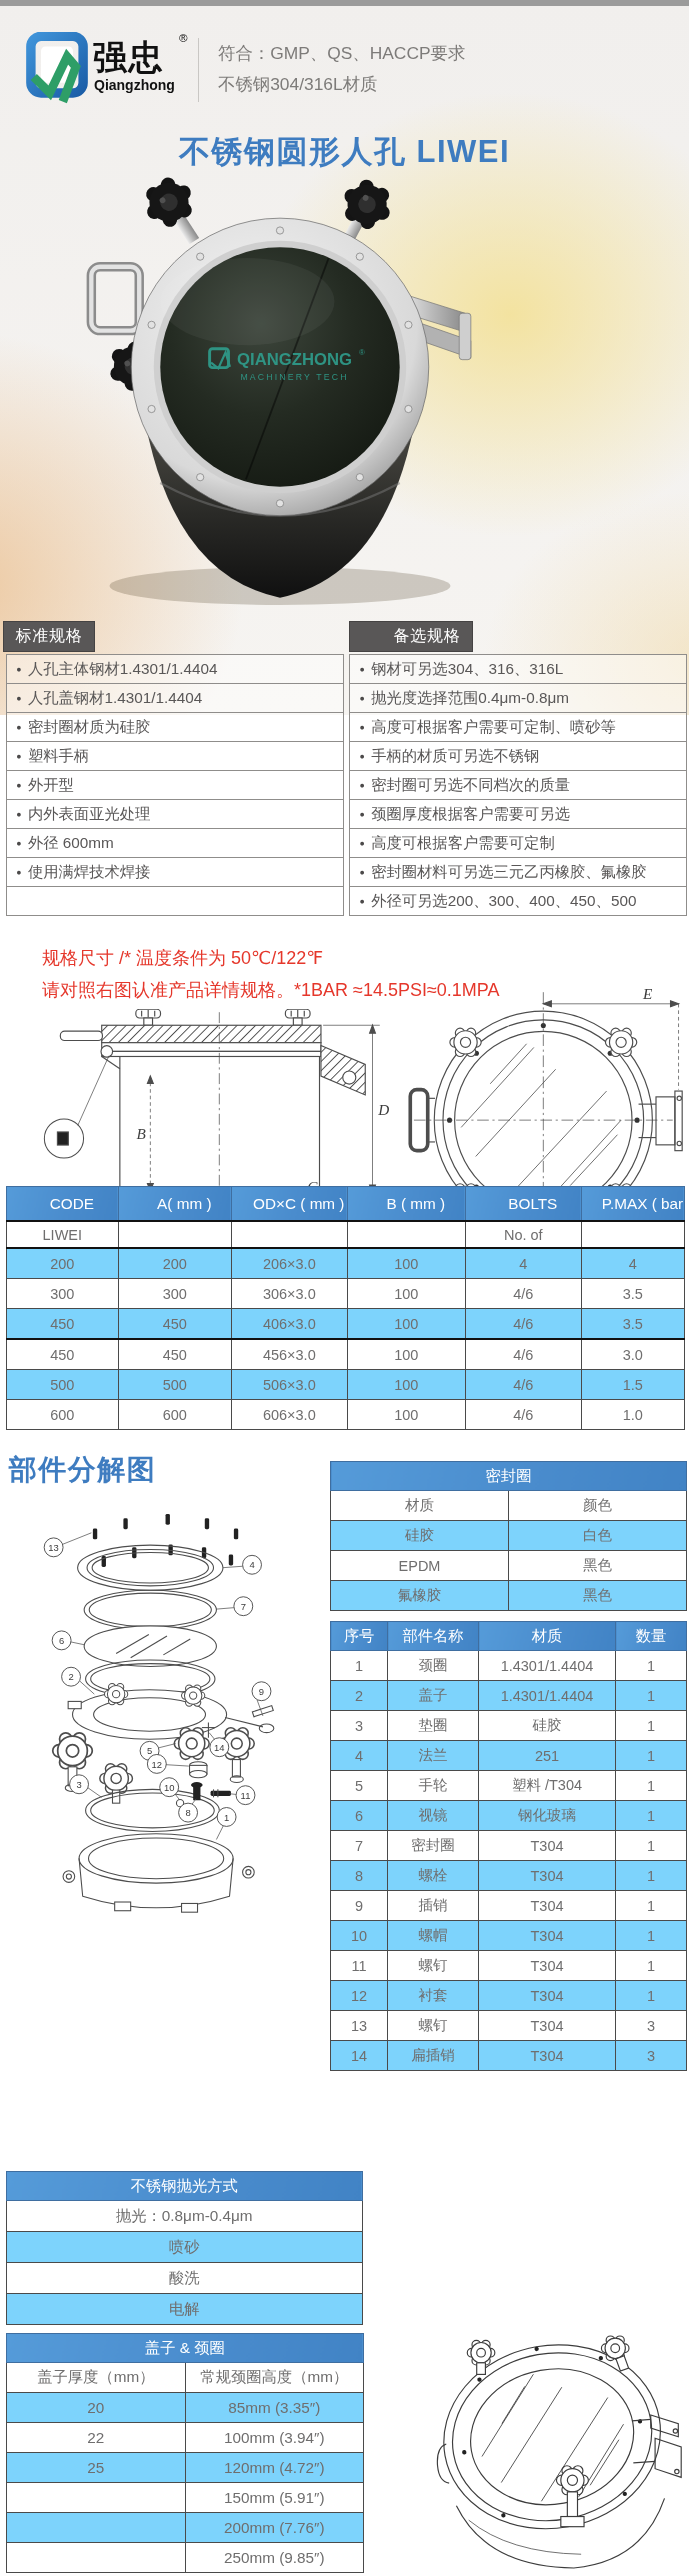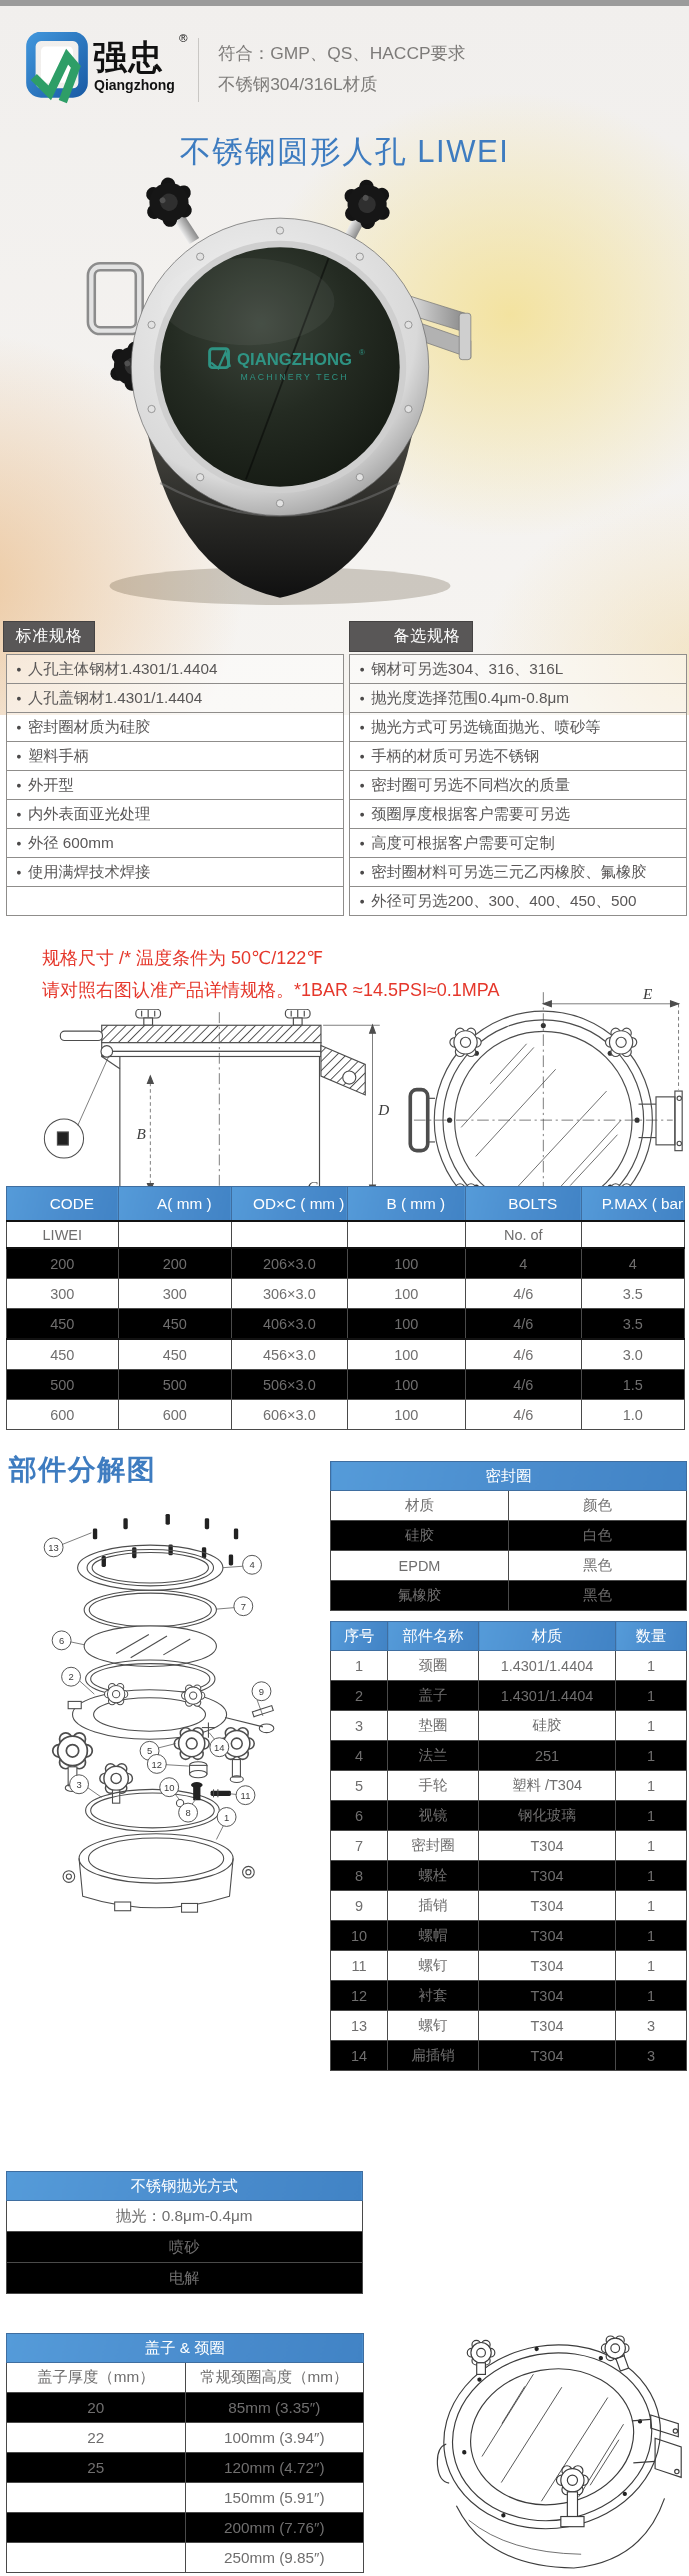--- a/index.html
+++ b/index.html
@@ -16,39 +16,39 @@
   .topstrip{position:absolute;left:0;top:0;width:690px;height:5.8px;background:#9b9b9b;}
   
   .logo-cn{position:absolute;left:93px;top:35px;font-size:34px;font-weight:bold;color:#111;letter-spacing:1.5px;}
   .logo-reg{position:absolute;left:179px;top:30.5px;font-size:11.6px;color:#111;}
   .logo-en{position:absolute;left:94px;top:77px;font-size:14px;font-weight:bold;color:#111;}
   .hdr-divider{position:absolute;left:198px;top:38px;width:0.7px;height:64px;background:#c9c7c4;}
   .tagline{position:absolute;left:218px;font-size:17.4px;color:#7d7b79;}
   .tag1{top:41px;} .tag2{top:72px;}
   
   .main-title{position:absolute;left:0;top:131px;width:689px;text-align:center;
-    font-size:31px;font-weight:normal;color:#3e7cc0;letter-spacing:1.5px;}
+    font-size:31px;font-weight:bold;color:#3e7cc0;letter-spacing:1.5px;}
   
   .dark-tab{position:absolute;width:90px;height:29px;background:#595757;border:0.7px solid #454343;
     color:#fff;font-size:16px;display:flex;align-items:center;justify-content:center;letter-spacing:0.7px;}
   
   .spec-list{position:absolute;border:0.7px solid #8f8d8b;background:rgba(255,255,255,.45);}
   .spec-row{height:28px;border-bottom:0.7px solid #8f8d8b;display:flex;align-items:center;
     padding-left:9.4px;font-size:15.3px;color:#595757;}
   .spec-row:last-child{border-bottom:none;}
   .bullet{font-size:8.7px;color:#4c4a4a;margin-right:6.5px;}
   
   .notice{position:absolute;left:42px;color:#e5372b;font-size:18px;}
   
   table{border-collapse:collapse;table-layout:fixed;position:absolute;background:#fff;}
   td,th{border:0.7px solid #4a4a4a;text-align:center;font-weight:normal;
     font-size:14.5px;color:#6f6e6e;overflow:hidden;white-space:nowrap;}
   .bluehead th{background:linear-gradient(105deg,#559bd9 0%,#4a8ccd 55%,#4183c5 100%);
     color:#fff;font-size:15.3px;border-color:#3f6ea0;}
-  .g td{background:#000000;}
+  .g td{background:#7dd3fc;}
   .size-table{left:5.8px;top:1186px;width:678px;border:1.5px solid #222;}
   .size-table th{height:31px;border-bottom:2.2px solid #111;padding-left:20px;}
   .size-table td{height:27px;}
   .size-table tr.sub td{height:23px;border-bottom:2.2px solid #111;}
   .size-table tr.thick td{border-bottom:2.2px solid #111;}
   .seal-table{left:330px;top:1461px;width:356px;border:1.5px solid #333;}
   .seal-table th{height:26px;}
   .seal-table td{height:27px;}
   .parts-table{left:330px;top:1621px;width:356px;border:1.5px solid #333;}
   .parts-table th{height:26px;}
@@ -229,21 +229,21 @@
     <div class="spec-row">
         <span class="bullet">●</span>
         <span>钢材可另选304、316、316L</span>
       </div>
     <div class="spec-row">
         <span class="bullet">●</span>
         <span>抛光度选择范围0.4μm-0.8μm</span>
       </div>
     <div class="spec-row">
         <span class="bullet">●</span>
-        <span>抛光方式可另选镜面抛光、喷砂等</span>
+        <span>高度可根据客户需要可定制、喷砂等</span>
       </div>
     <div class="spec-row">
         <span class="bullet">●</span>
         <span>手柄的材质可另选不锈钢</span>
       </div>
     <div class="spec-row">
         <span class="bullet">●</span>
         <span>密封圈可另选不同档次的质量</span>
       </div>
     <div class="spec-row">
@@ -770,20 +770,23 @@
     <tbody>
         <tr class="bluehead">
       <th>不锈钢抛光方式</th>
     </tr>
     <tr>
           <td>抛光：0.8μm-0.4μm</td>
         </tr>
     <tr class="g">
           <td>喷砂</td>
         </tr>
+    <tr>
+          <td>酸洗</td>
+        </tr>
     <tr class="g">
           <td>电解</td>
         </tr>
   </tbody>
     </table>
 
   <table class="cover-table">
     <colgroup>
         <col style="width:179px">
         <col style="width:178px">

